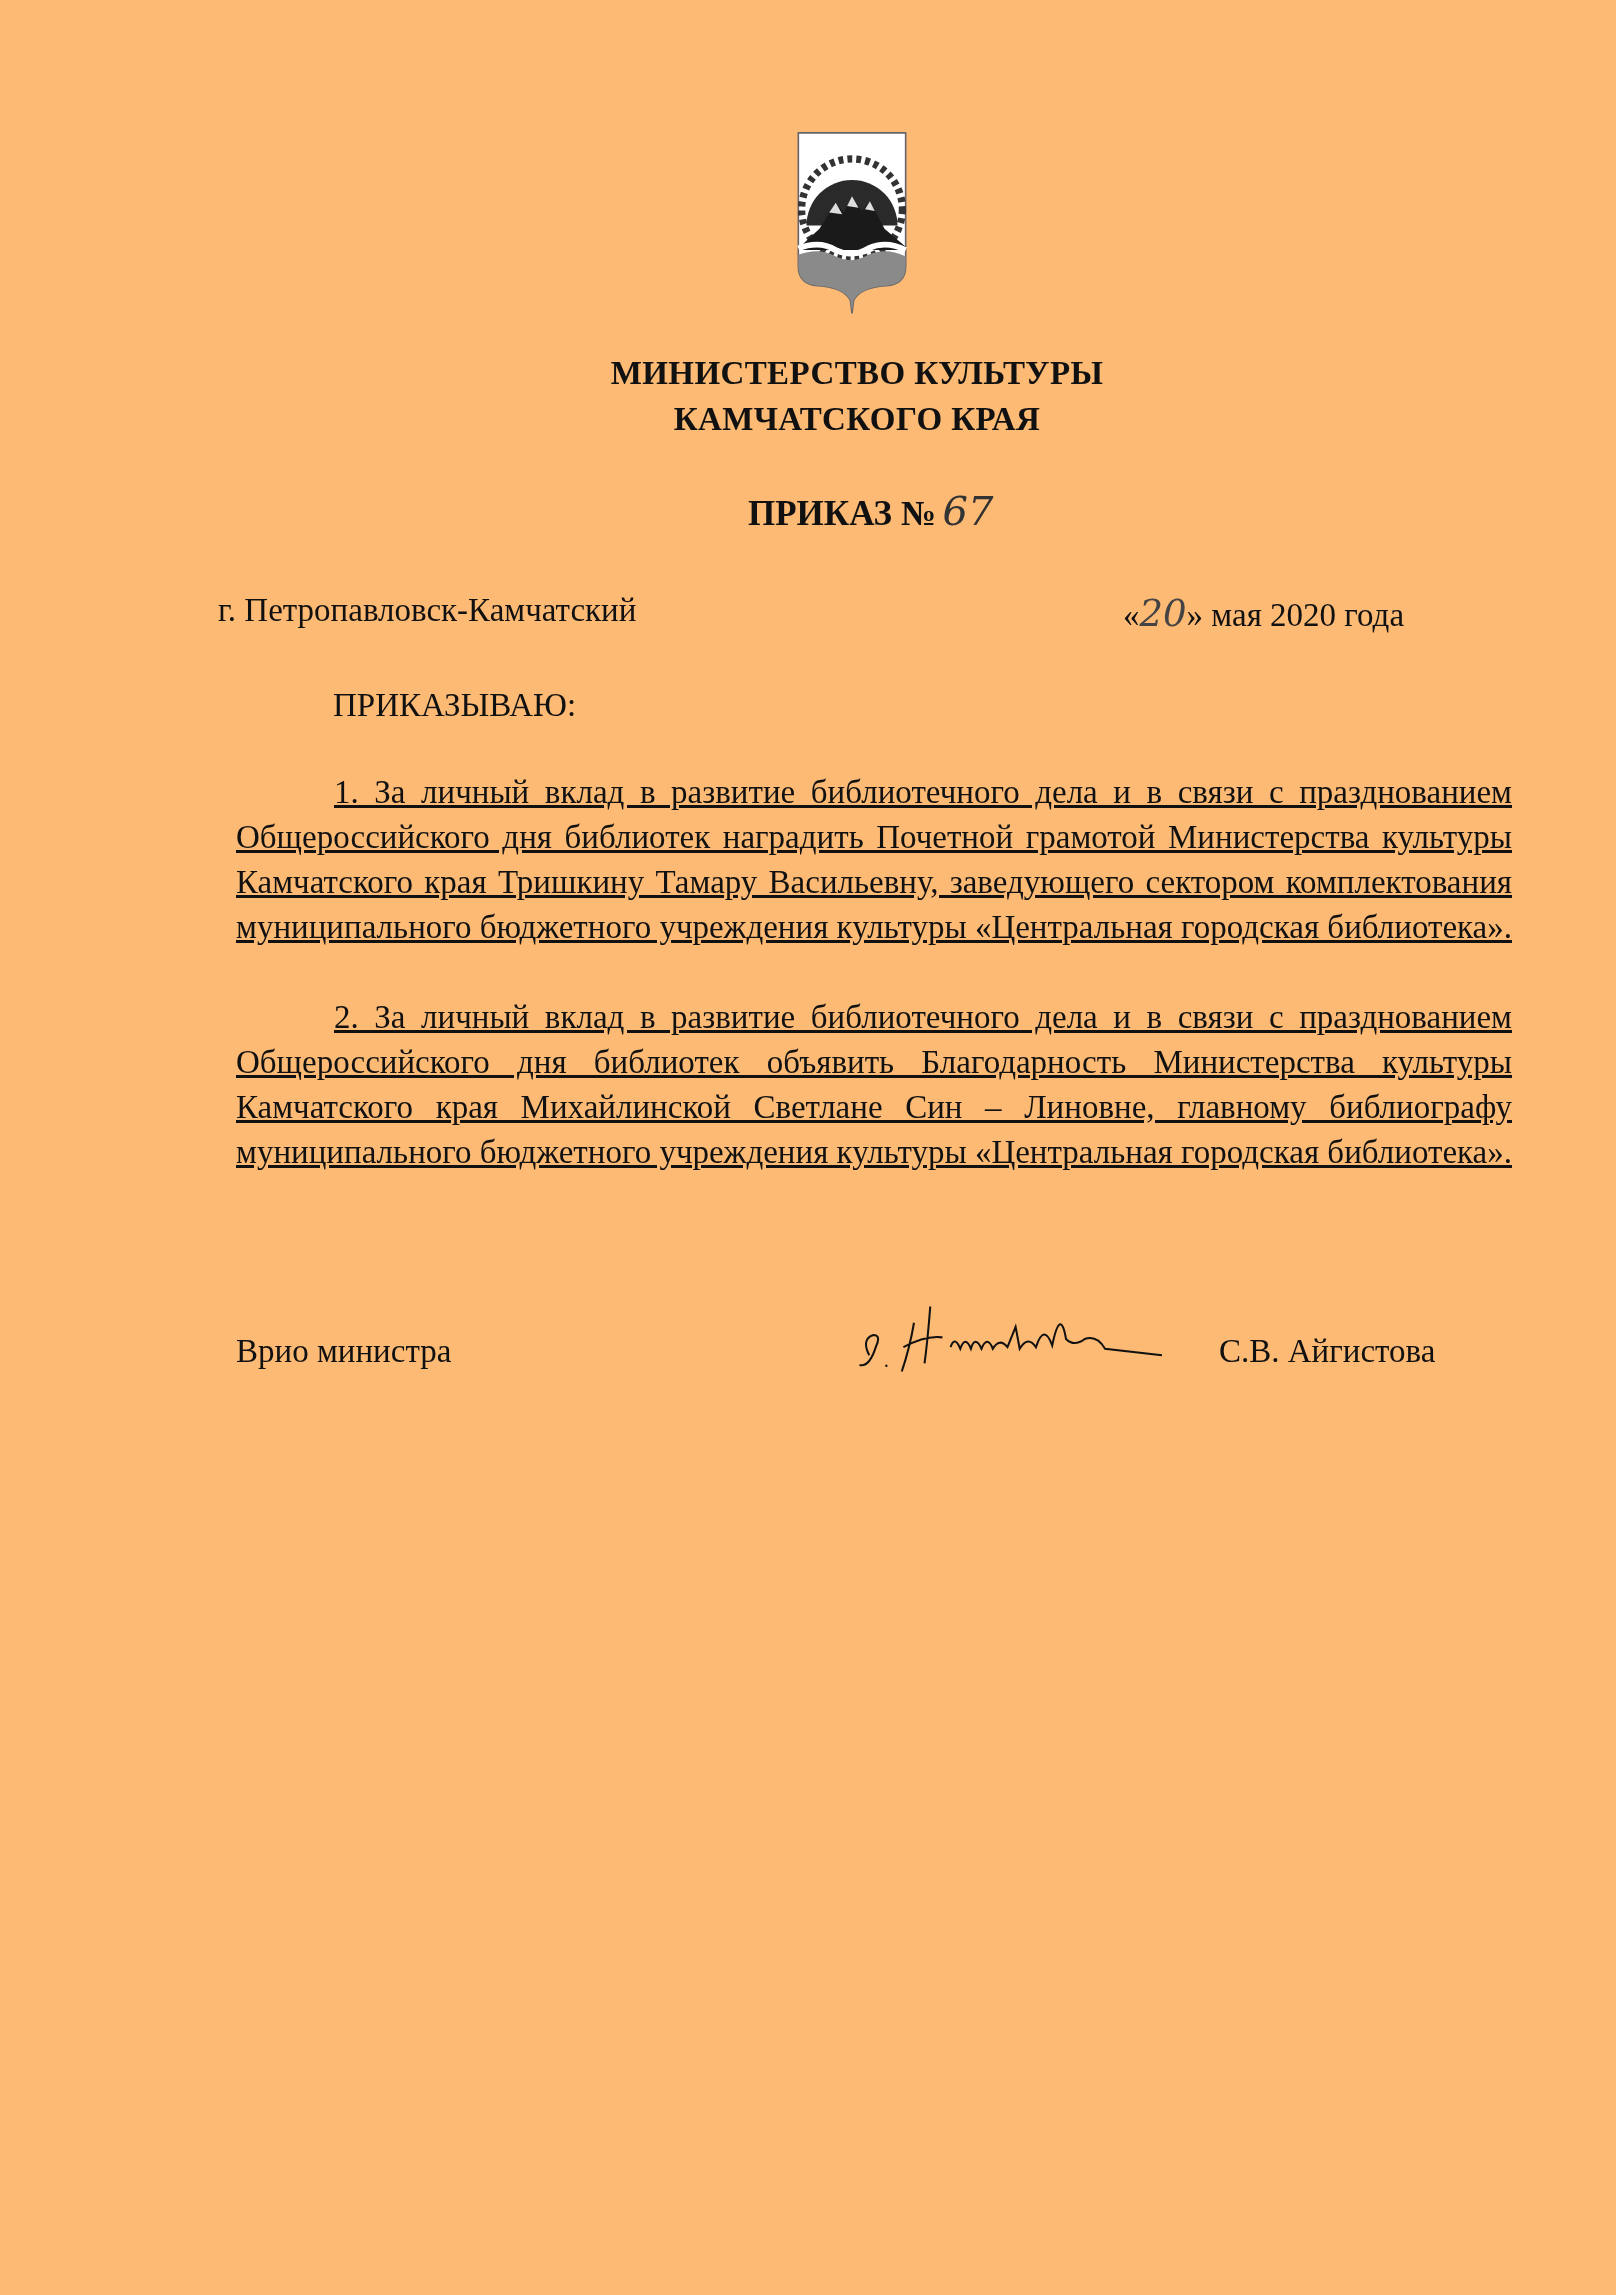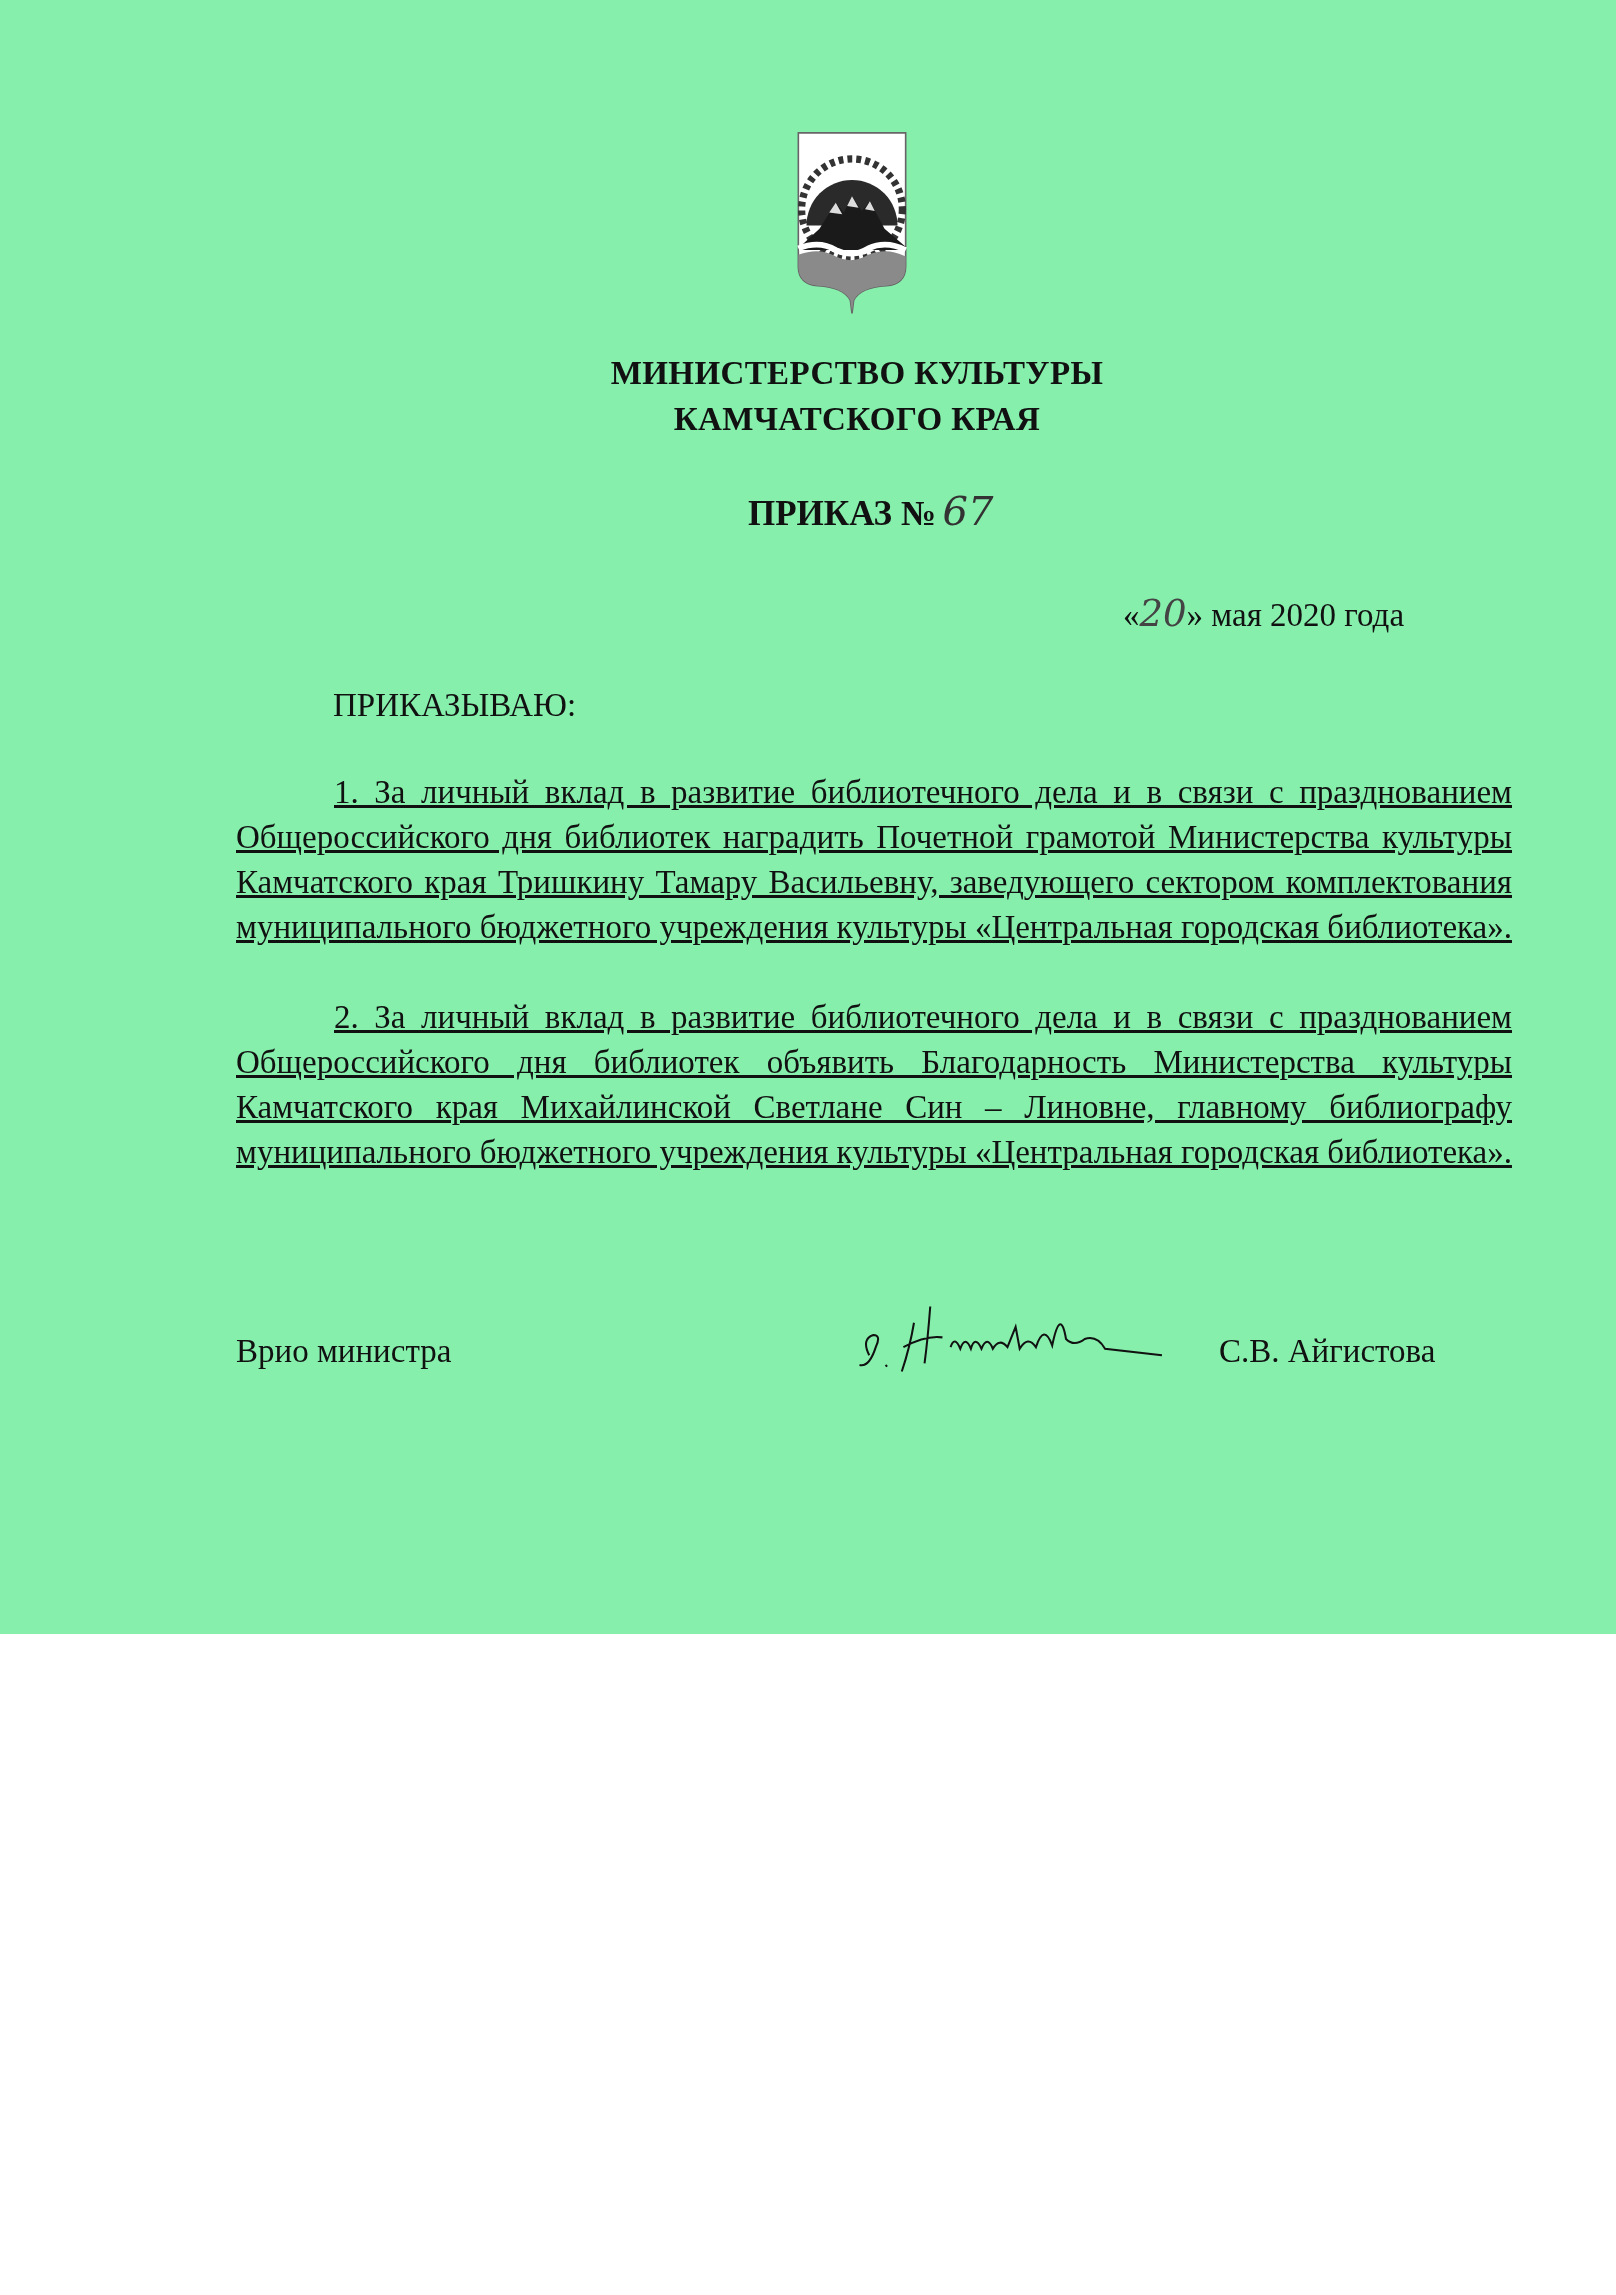--- a/index.html
+++ b/index.html
@@ -1,18 +1,18 @@
 <!DOCTYPE html>
 <html style="font-size:13px"><head>
 <meta charset="utf-8">
 <style>
   html, body { margin: 0; padding: 0; background: #ffffff; }
   body { width: 1616px; height: 2295px; position: relative; overflow: hidden;
          font-family: "Liberation Serif", "DejaVu Serif", serif; color: #111; }
-  .page { position: absolute; left: 0; top: 0; width: 1616px; height: 1634px; background: #86efac; }
+  .page { position: absolute; left: 0; top: 0; width: 1616px; height: 2295px; background: #fdba74; }
   .emblem { position: absolute; left: 795px; top: 128px; width: 114px; height: 187px; }
   .hdr { position: absolute; left: 0; width: 100%; text-align: center; font-weight: bold; font-size: 33px; letter-spacing: 0.4px; }
   .hdr1 { top: 355px; left: 49px; }
   .hdr2 { top: 401px; left: 49px; }
   .order { position: absolute; top: 488px; left: 748px; font-size: 35px; font-weight: bold; white-space: nowrap; }
   .order .num { font-family: "DejaVu Serif", serif; font-style: italic; font-weight: normal; font-size: 40px; color: #333; margin-left: 6.5px; }
   .line { position: absolute; font-size: 33px; white-space: nowrap; }
   .city { top: 592px; left: 218px; }
   .date { top: 592px; left: 1123px; }
   .date .hand { font-style: italic; font-family: "DejaVu Serif", serif; font-size: 37px; color: #444; }
@@ -39,20 +39,21 @@
     <path d="M4 156 Q30 146 50 158 Q70 168 90 156 Q112 146 136 158 V170 Q136 192 112 194 Q80 196 72 212 L70 226 L68 212 Q60 196 28 194 Q4 192 4 170 Z" fill="#8a8a8a"></path>
   </svg>
 
   <div class="hdr hdr1">МИНИСТЕРСТВО КУЛЬТУРЫ</div>
   <div class="hdr hdr2">КАМЧАТСКОГО КРАЯ</div>
 
   <div class="order">
     <span>ПРИКАЗ  №</span><span class="num">67</span>
   </div>
 
+  <div class="line city">г. Петропавловск-Камчатский</div>
   <div class="line date"><span>«</span><span class="hand">20</span><span>»</span><span> мая 2020 года</span></div>
 
   <div class="line prik">ПРИКАЗЫВАЮ:</div>
 
   <div class="para p1">1. За личный вклад в развитие библиотечного дела и в связи с празднованием Общероссийского дня библиотек наградить Почетной грамотой  Министерства культуры Камчатского края Тришкину Тамару Васильевну, заведующего сектором комплектования муниципального бюджетного учреждения культуры «Центральная городская библиотека».</div>
   <div class="para p2">2. За личный вклад в развитие библиотечного дела и в связи с празднованием Общероссийского дня библиотек объявить Благодарность Министерства культуры Камчатского края Михайлинской Светлане Син – Линовне, главному библиографу муниципального бюджетного учреждения культуры «Центральная городская библиотека».</div>
 
   <div class="line sign-title">Врио министра</div>
   <svg class="signature" viewBox="0 0 460 120">
     <path d="M20 80 Q10 60 25 55 Q35 55 28 70 Q20 95 8 92 M40 92 L42 94 M75 40 Q70 70 60 100 M62 70 Q90 55 110 58 M95 20 Q92 60 88 90 M120 70 Q125 55 132 72 Q138 55 145 72 Q150 55 158 72 Q165 55 172 72 Q180 58 190 70 L200 45 L205 72 Q215 55 225 70 Q235 40 245 68 Q255 20 262 60 Q272 70 285 60 Q300 55 310 72 L380 80" fill="none" stroke="#111" stroke-width="2.5"></path>

